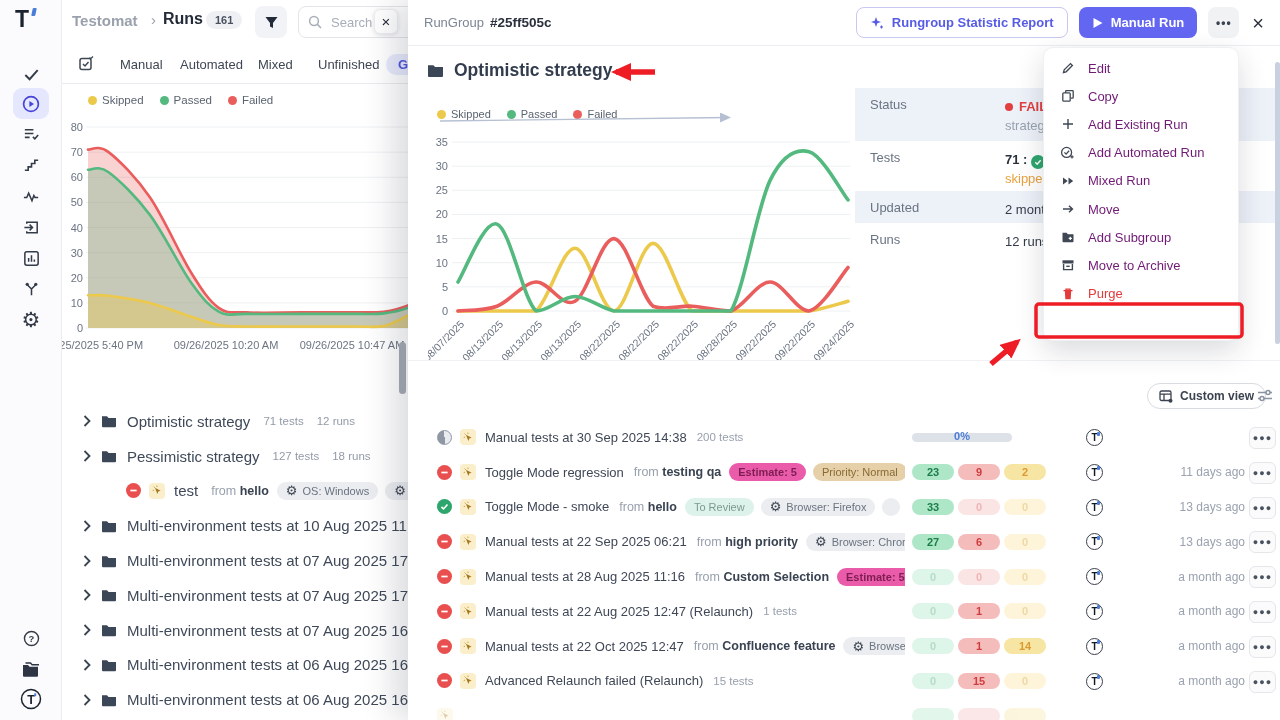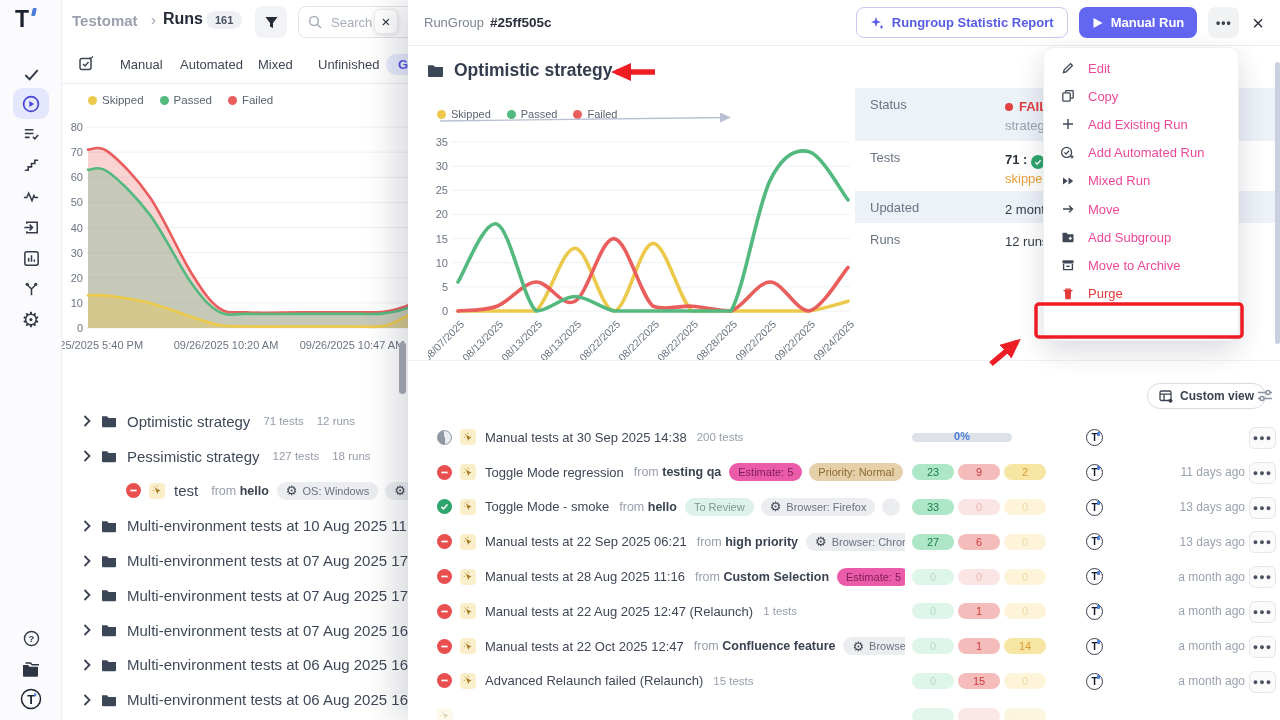--- a/index.html
+++ b/index.html
@@ -58,25 +58,25 @@
   .from{font-size:12.5px;color:#98a0ad;margin-right:8px}
   .from b{color:#3a4352}
 
   
   .st{width:15px;height:15px;border-radius:50%;flex:none;display:flex;align-items:center;justify-content:center;margin-right:8px}
   .st-failed{background:#e94f4f}.st-passed{background:#2ea56c}
   .st-pending{background:conic-gradient(from 180deg,#8f97a4 0 50%,#e8ebef 50% 100%);border:1px solid #8f97a4}
   .man{width:16px;height:16px;border-radius:4px;background:#fbeecb;display:flex;align-items:center;justify-content:center;flex:none;margin-right:9px}
   .badge{display:inline-flex;align-items:center;gap:5px;height:18px;padding:0 9px;border-radius:9px;font-size:11px;margin-right:7px;white-space:nowrap;flex:none}
   .b-env{background:#ebedf0;color:#6a7380}
-  .b-estimate{background:#ea5caa;color:#7e1d52;font-weight:normal}
+  .b-estimate{background:#ea5caa;color:#7e1d52;font-weight:bold}
   .b-priority{background:#e6d0a9;color:#8a6a33}
   .b-review{background:#dcf2ea;color:#7d9a90}
   .pill-cnt{display:inline-flex;align-items:center;justify-content:center;width:42px;height:16px;border-radius:9px;
-    font-size:11px;font-weight:normal;margin-right:4px;flex:none}
+    font-size:11px;font-weight:bold;margin-right:4px;flex:none}
   .p-passed{background:#aee7c8;color:#1d7d49}.p-failed{background:#f5bcbc;color:#cf3d3d}.p-skipped{background:#f6e5a3;color:#dd9a31}
   .muted.p-passed{background:#def5e9;color:#b7dcc6}.muted.p-failed{background:#fbe4e4;color:#efb6b6}.muted.p-skipped{background:#fdf4d9;color:#eed9a2}
   .tl{width:17px;height:17px;border-radius:50%;border:1.5px solid #39404d;display:flex;align-items:center;justify-content:center;
     font-size:10px;font-weight:bold;color:#141a24;position:relative;background:#fff;cursor:pointer}
   .tl::after{content:"";position:absolute;top:1.5px;right:2.5px;width:3px;height:4px;background:#4a7dd8;border-radius:1px}
 
   
   #modal{position:absolute;left:408px;top:0;width:872px;height:720px;background:#fff;z-index:30;
     box-shadow:-14px 0 30px rgba(30,39,56,.16)}
   .mh{position:absolute;left:0;top:0;width:100%;height:46px;border-bottom:1px solid #edeef1;
@@ -108,21 +108,21 @@
   .ivalue .dot{display:inline-block;width:8px;height:8px;border-radius:50%;background:#e23f3f;margin-right:6px}
   .ivalue .fail{color:#e23f3f;font-weight:bold}
   .isub{color:#99a1ae}
   .isub.orange{color:#e8a23d}
   .chk{display:inline-flex;width:14px;height:14px;border-radius:50%;background:#2ea56c;color:#fff;
     align-items:center;justify-content:center;vertical-align:-2px;margin-left:4px}
 
   
   #menu{position:absolute;left:635px;top:47px;width:196px;height:294px;background:#fff;border:1px solid #eef0f2;
     border-radius:10px;box-shadow:0 10px 28px rgba(25,33,50,.16);padding:6px 0;z-index:40}
-  .mitem{height:28.2px;display:flex;align-items:center;padding-left:16px;font-size:13px;color:#ec4899;cursor:pointer}
+  .mitem{height:28.2px;display:flex;align-items:center;padding-left:16px;font-size:13px;color:#701a75;cursor:pointer}
   .mitem .mic{width:15px;height:15px;color:#3f4754;display:flex;align-items:center;justify-content:center;margin-right:13px}
   .mitem.danger{color:#e23b3b}.mitem.danger .mic{color:#e23b3b}
 
   
   .cv-btn{position:absolute;left:739px;top:383px;height:26px;border-radius:13px;border:1px solid #d8dbe0;background:#fff;
     display:inline-flex;align-items:center;gap:7px;padding:0 11px;font-size:12px;font-weight:bold;color:#3c4350;cursor:pointer;
     font-family:"Liberation Sans",sans-serif}
   .cv-sliders{position:absolute;left:849px;top:389px;color:#8a93a1;cursor:pointer}
 
   

